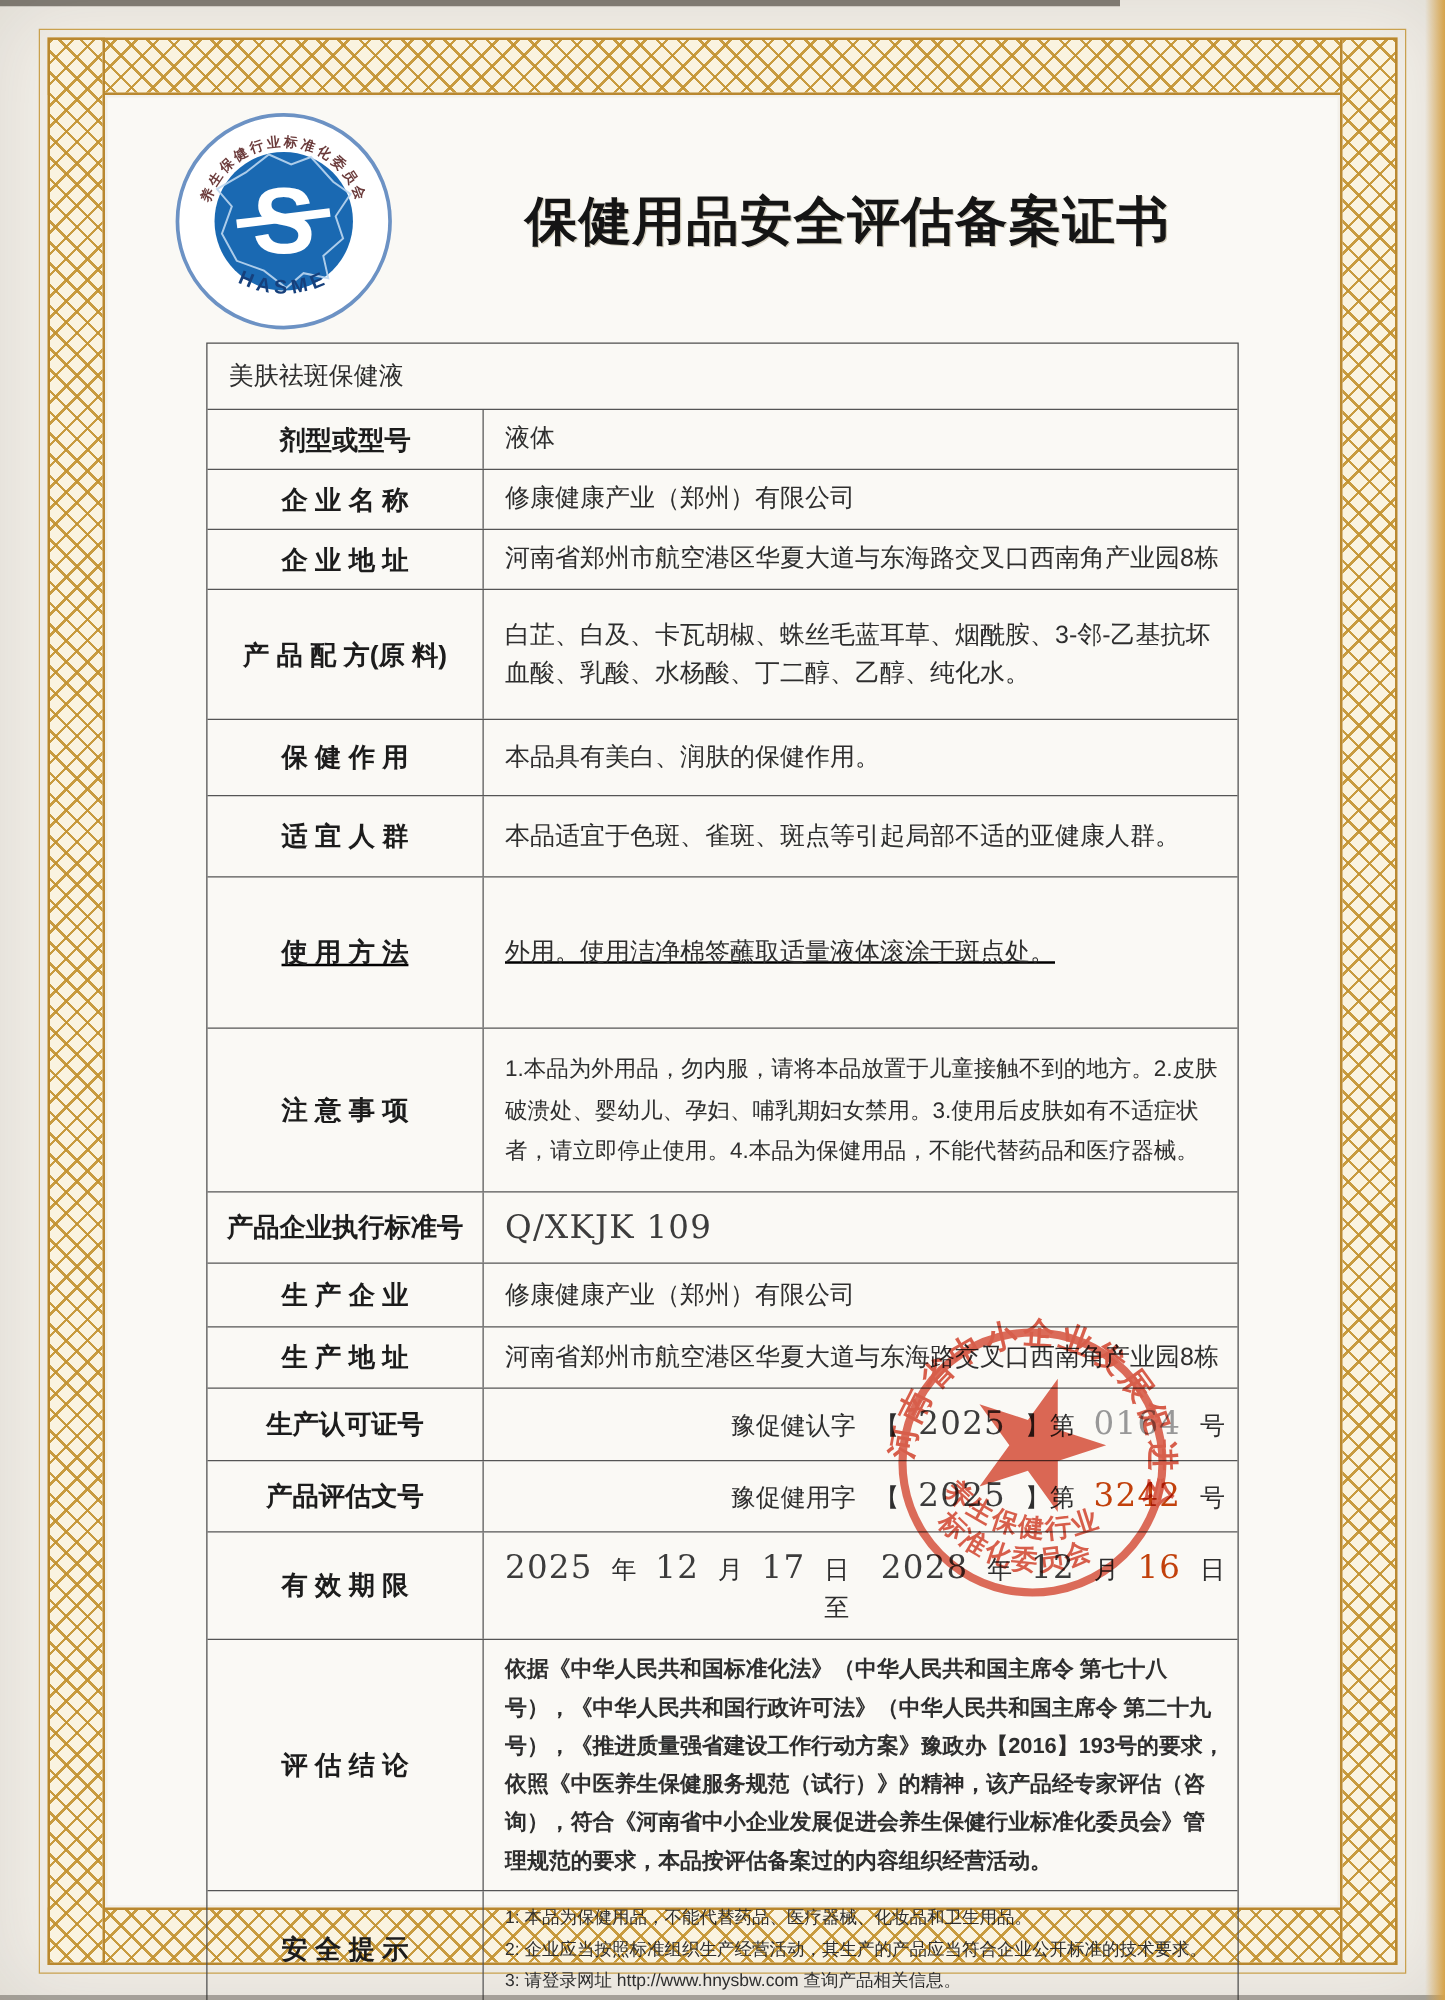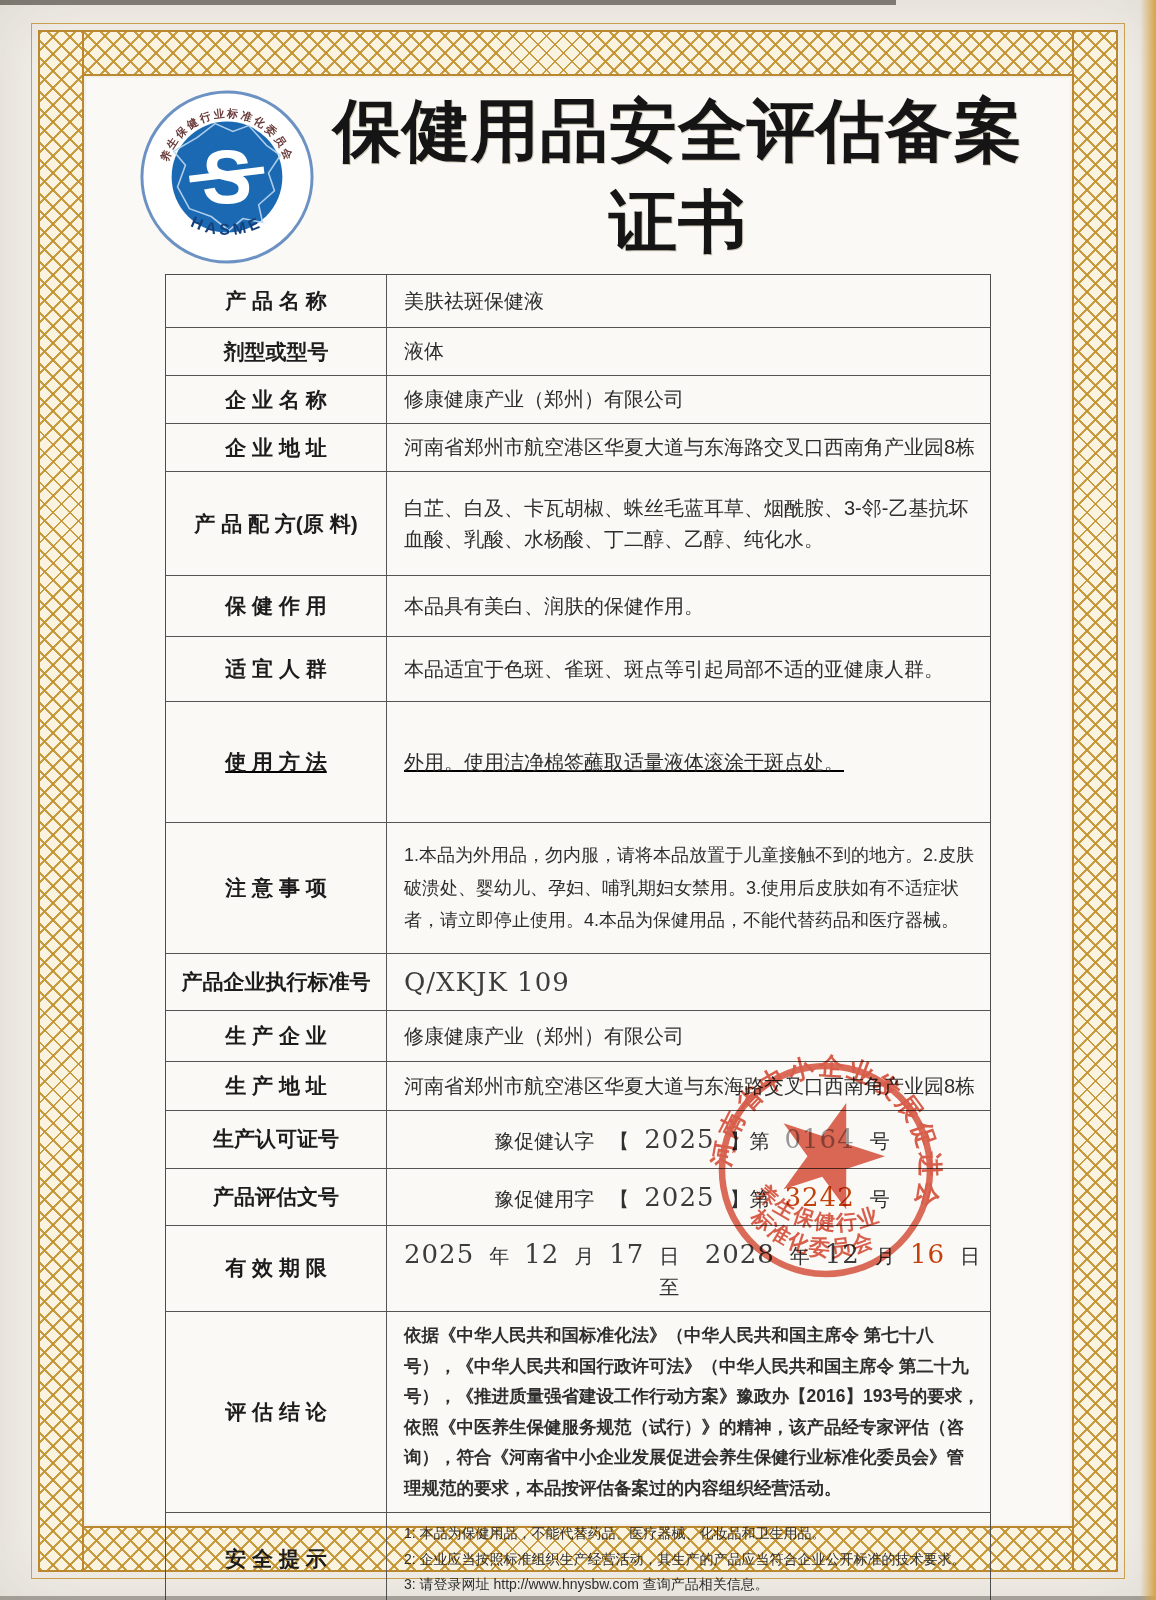--- a/index.html
+++ b/index.html
@@ -15,32 +15,32 @@
   .band-bottom{left:38px;right:38px;bottom:28px;height:46px;}
   .band-left{left:38px;top:30px;bottom:28px;width:46px;}
   .band-right{right:38px;top:30px;bottom:28px;width:46px;}
   .frame-line-outer{position:absolute;top:23px;bottom:21px;left:31px;right:31px;border:1.5px solid #c9a14e;}
   .frame-line-inner{position:absolute;top:83px;bottom:81px;left:91px;right:91px;border:1.5px solid #cfa857;}
   
   .paper{position:absolute;top:78px;bottom:76px;left:86px;right:86px;background:#faf9f5;}
   
   .header{display:flex;align-items:center;height:188px;padding:10px 30px 0 52px;box-sizing:border-box;}
   .logo{flex:0 0 178px;}
-  .title{flex:1;text-align:center;font-size:68px;font-weight:800;color:#151515;
+  .title{flex:1;text-align:center;font-size:42px;font-weight:800;color:#151515;
          letter-spacing:1px;text-shadow:1px 1px 0 rgba(90,70,20,.25);}
   
   .ctable{width:826px;margin:8px 0 0 79px;border:1.6px solid #4d4d4d;box-sizing:border-box;}
   .trow{display:flex;border-bottom:1.4px solid #555;}
   .trow:last-child{border-bottom:none;}
   .tlabel{flex:0 0 221px;border-right:1.4px solid #555;display:flex;align-items:center;justify-content:center;
           font-size:21px;font-weight:600;color:#1c1c1c;text-align:center;padding:4px 6px;box-sizing:border-box;}
   .tvalue{flex:1;display:flex;align-items:center;padding:8px 10px 8px 17px;box-sizing:border-box;
           font-size:20px;color:#2e2e2e;line-height:1.55;}
   .tvalue .vwrap{width:100%;}
-  .tvalue.center{justify-content:center;}
+  .tvalue.center{justify-content:flex-end;}
   .tvalue.center .vwrap{width:auto;display:flex;gap:15px;align-items:baseline;}
   .num{font-family:"DejaVu Serif","Liberation Serif",serif;font-size:26px;letter-spacing:1px;color:#3c3c3c;}
   .faded{color:#989898;}
   .faded2{color:#c2410c;}
   .sz-notes .tvalue{font-size:18px;line-height:1.8;}
   .sz-concl .tvalue{font-size:17.5px;line-height:1.75;font-weight:bold;}
   .sz-safety .tvalue{font-size:14px;line-height:1.85;}
   .vline{white-space:normal;}
   
   .stamp{position:absolute;left:708px;top:1052px;width:236px;height:236px;
@@ -79,21 +79,20 @@
         <path id="hasmeArc" d="M -46,44 A 80 80 0 0 0 46,44" fill="none"></path>
         <text font-size="16" font-weight="bold" fill="#16407c" letter-spacing="4">
           <textPath href="#hasmeArc" startOffset="50%" text-anchor="middle">HASME</textPath>
         </text>
       </svg>
       <div class="title">保健用品安全评估备案证书</div>
     </div>
 
     <div class="ctable">
         <div class="trow" style="min-height: 52px;">
-          <div class="tlabel">产 品 名 称</div>
           <div class="tvalue">
             <div class="vwrap">美肤祛斑保健液</div>
           </div>
         </div>
         <div class="trow" style="min-height: 46px;">
           <div class="tlabel">剂型或型号</div>
           <div class="tvalue">
             <div class="vwrap">液体</div>
           </div>
         </div>

